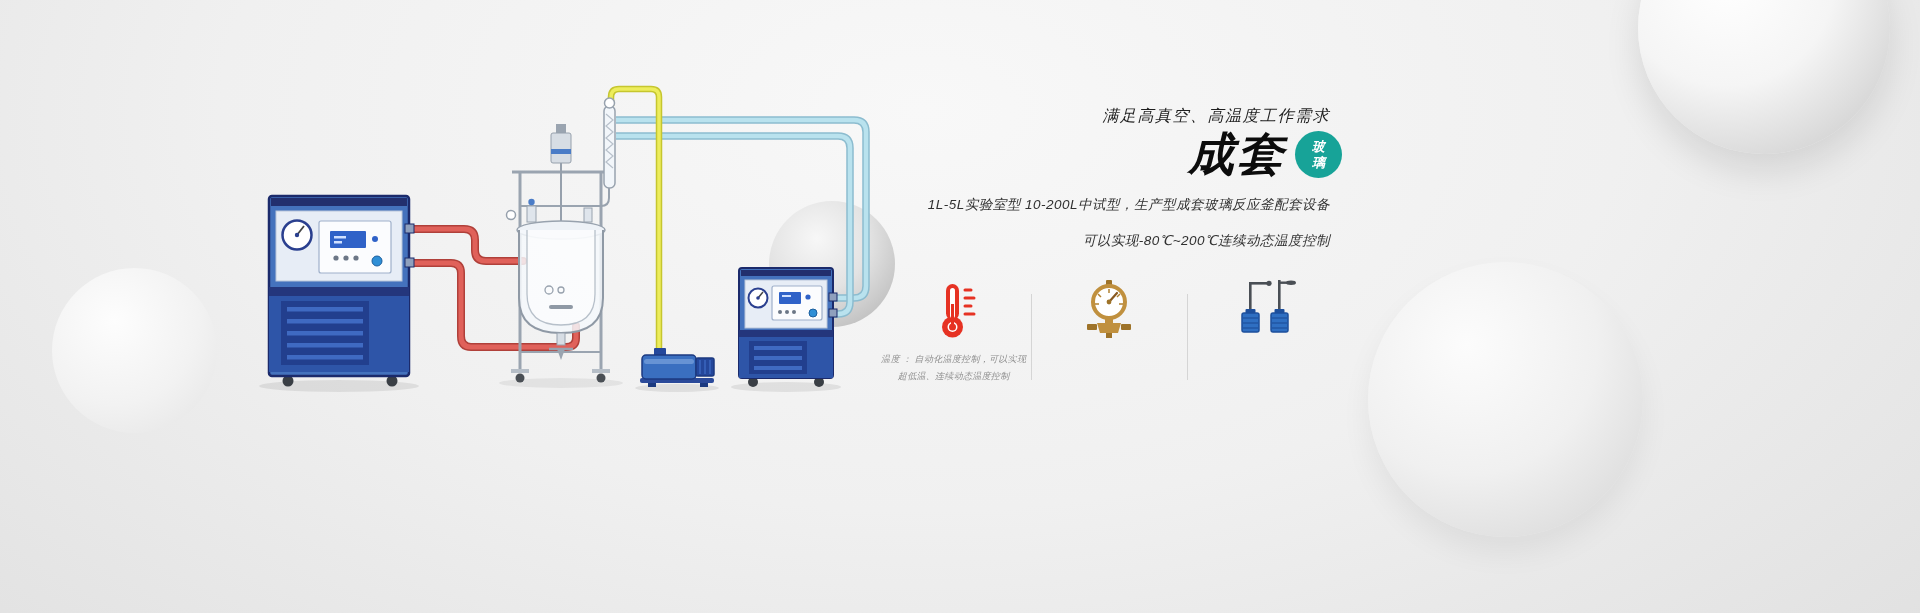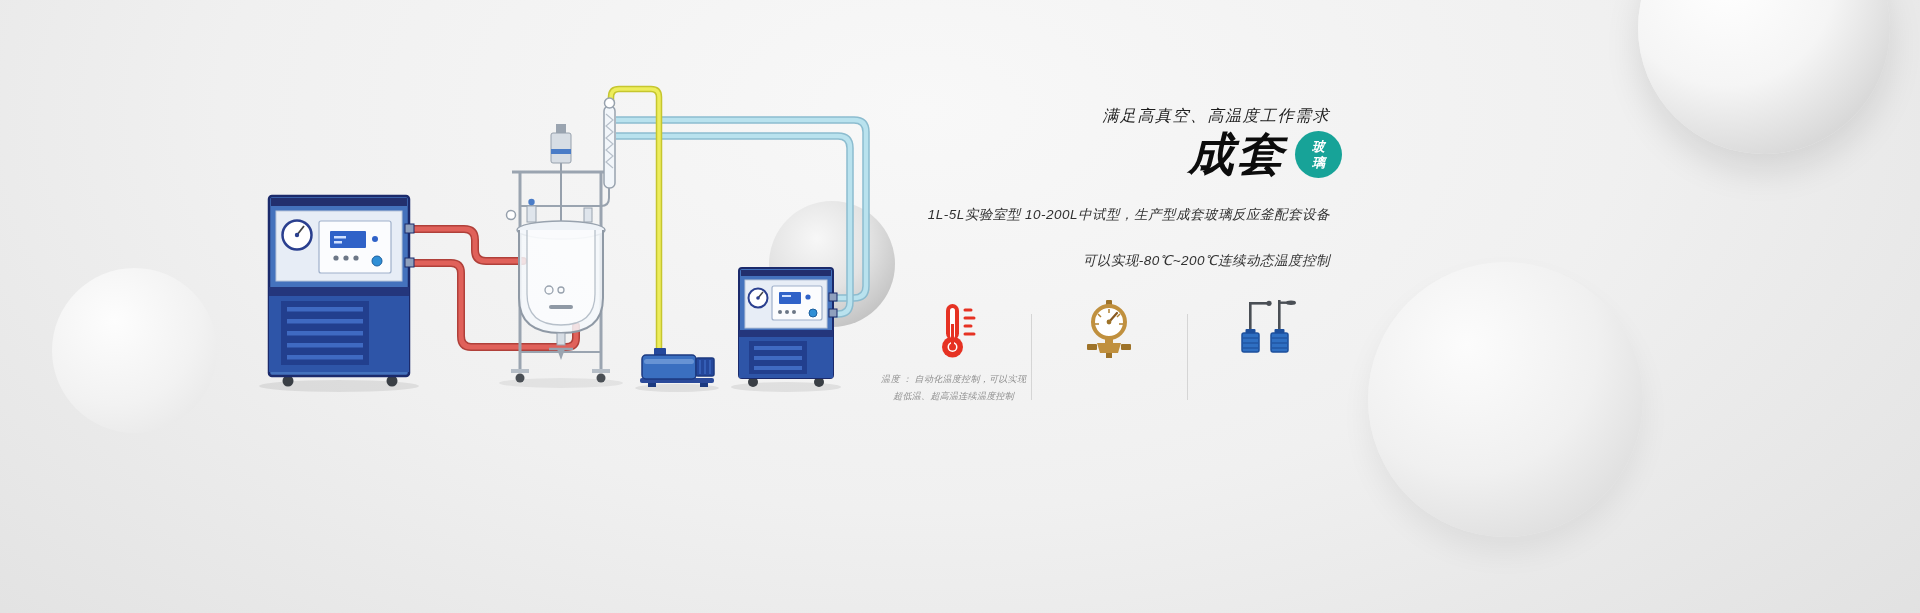--- a/index.html
+++ b/index.html
@@ -19,21 +19,21 @@
   .sphere-l{left:52px;top:268px;width:165px;height:165px;
     background:radial-gradient(circle at 38% 32%, #fdfdfd 0%, #f2f2f2 55%, #e3e3e3 100%);}
   .equip{position:absolute;left:0;top:0;}
   .copy{position:absolute;top:106px;right:578px;width:466px;text-align:right;}
   .tagline{font-size:16px;color:#1e1e1e;letter-spacing:1.5px;padding-right:12px;}
   .title-row{margin-top:4px;display:flex;align-items:flex-start;justify-content:flex-end;gap:9px;}
   .title-part{font-size:46px;font-weight:800;color:#0c0c0c;letter-spacing:3px;line-height:1;}
   .badge{width:47px;height:47px;border-radius:50%;background:#17a398;color:#fff;
     display:flex;flex-direction:column;align-items:center;justify-content:center;
     font-size:13px;line-height:1.2;font-weight:600;flex:none;}
-  .sub{margin-top:28px;font-size:13.5px;color:#303030;letter-spacing:.5px;padding-right:12px;}
+  .sub{margin-top:18px;font-size:13.5px;color:#303030;letter-spacing:.5px;padding-right:12px;}
   .sub2{}
   .features{margin-top:30px;position:relative;display:flex;}
   .feature{flex:1;display:flex;flex-direction:column;align-items:center;}
   .icon-box{height:58px;display:flex;align-items:flex-end;justify-content:center;}
   .ftext{margin-top:13px;font-size:9px;line-height:1.85;color:#8f8f8f;white-space:nowrap;letter-spacing:.3px;text-align:center;}
   .divider{position:absolute;top:14px;width:1px;height:86px;background:#d5d5d5;}
   .divider-1{left:33.33%;}
   .divider-2{left:66.66%;}
 </style>
 </head>
@@ -213,21 +213,21 @@
             <g stroke="#e63223" stroke-width="3" stroke-linecap="round">
               <line x1="36" y1="8" x2="42" y2="8"></line>
               <line x1="36" y1="16" x2="45" y2="16"></line>
               <line x1="36" y1="24" x2="42" y2="24"></line>
               <line x1="36" y1="32" x2="45" y2="32"></line>
             </g>
           </svg>
         </div>
         <div class="ftext">
           <div>温度 ： 自动化温度控制，可以实现</div>
-          <div>超低温、超高温连续温度控制</div>
+          <div>超低温、连续动态温度控制</div>
         </div>
       </div>
 
       <div class="divider divider-1"></div>
 
       <div class="feature">
         <div class="icon-box">
           <svg width="56" height="58" viewBox="0 0 56 58" aria-hidden="true">
             <rect x="25" y="0" width="6" height="6" rx="1" fill="#9e7329"></rect>
             <circle cx="28" cy="22" r="16" fill="#fff" stroke="#c0903e" stroke-width="4"></circle>

